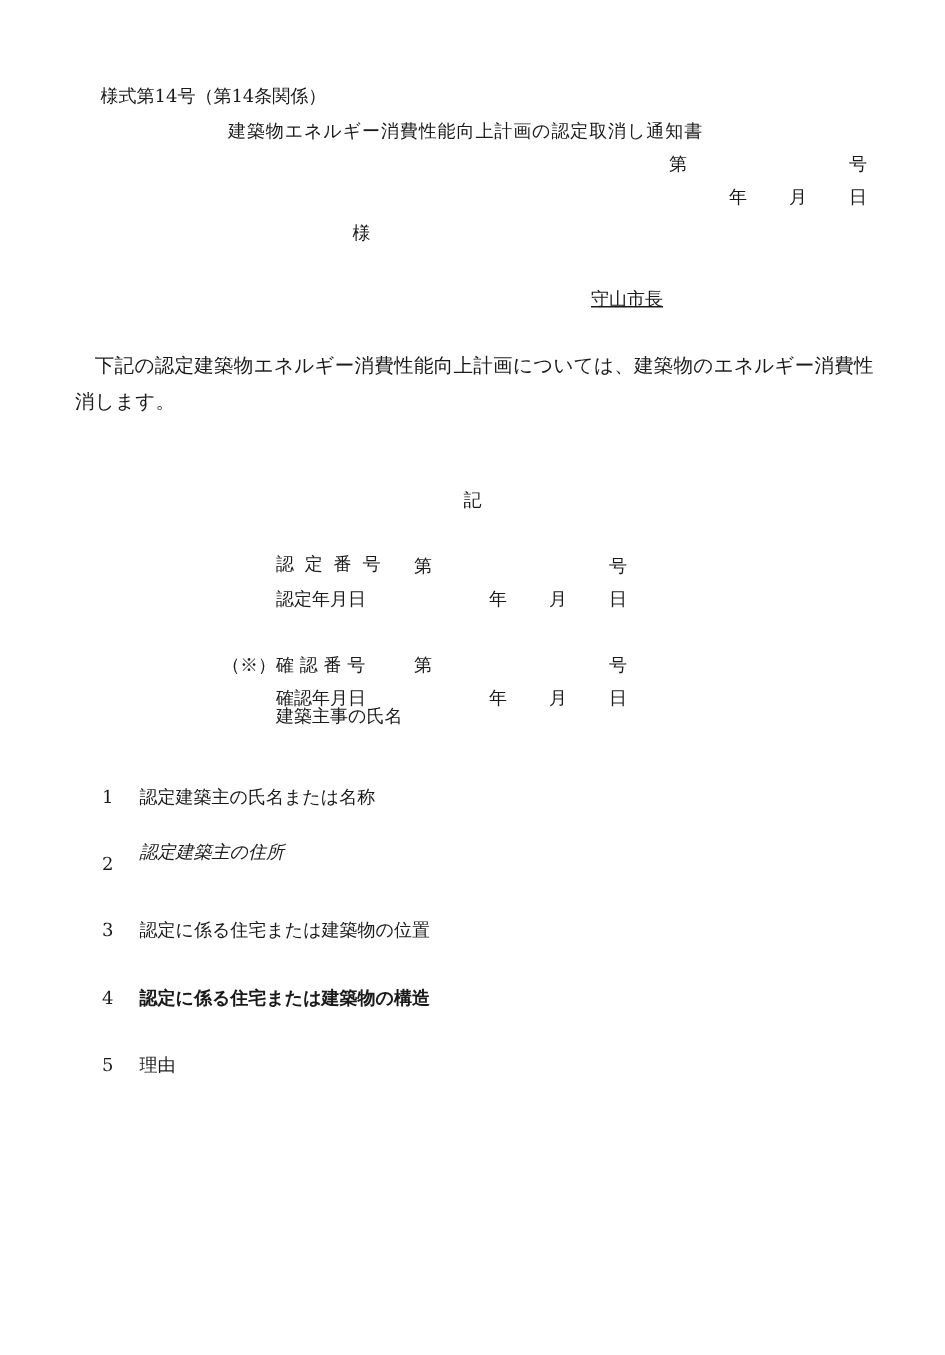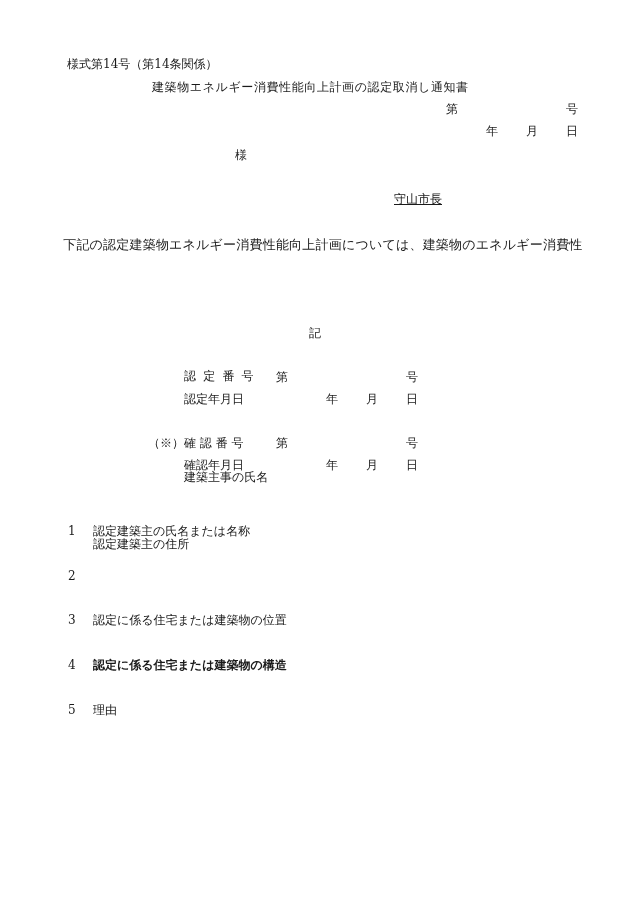--- a/index.html
+++ b/index.html
@@ -24,20 +24,21 @@
 
 <div class="abs" style="left:486px; top:123px;">年</div>
 <div class="abs" style="left:526px; top:123px;">月</div>
 <div class="abs" style="left:566px; top:123px;">日</div>
 
 <div class="abs" style="left:235px; top:147px;">様</div>
 <div class="abs" style="left:394px; top:191px;text-decoration:underline;">守山市長</div>
 
 <div class="para">
   <span class="line">　下記の認定建築物エネルギー消費性能向上計画については、建築物のエネルギー消費性</span>
+  <span class="line">消します。</span>
 </div>
 
 <div class="abs" style="left:309px; top:325px;">記</div>
 
 <div class="abs" style="left:184px; top:369px;font-family:Liberation Mono, monospace;">認 定 番 号</div>
 <div class="abs" style="left:276px; top:369px;">第</div>
 <div class="abs" style="left:406px; top:369px;">号</div>
 
 <div class="abs" style="left:184px; top:391px;">認定年月日</div>
 <div class="abs" style="left:326px; top:391px;">年</div>
@@ -53,21 +54,21 @@
 <div class="abs" style="left:326px; top:457px;">年</div>
 <div class="abs" style="left:366px; top:457px;">月</div>
 <div class="abs" style="left:406px; top:457px;">日</div>
 
 <div class="abs" style="left:184px; top:469px;">建築主事の氏名</div>
 
 <div class="abs" style="left:68px; top:523px;">1</div>
 <div class="abs" style="left:93px; top:523px;">認定建築主の氏名または名称</div>
 
 <div class="abs" style="left:68px; top:568px;">2</div>
-<div class="abs" style="left:93px; top:536px;">認定建築主の住所</div>
+<div class="abs" style="left:93px; top:560px;font-style:italic;">認定建築主の住所</div>
 
 <div class="abs" style="left:68px; top:612px;">3</div>
 <div class="abs" style="left:93px; top:612px;">認定に係る住宅または建築物の位置</div>
 
 <div class="abs" style="left:68px; top:657px;">4</div>
 <div class="abs" style="left:93px; top:657px;font-weight:bold;">認定に係る住宅または建築物の構造</div>
 
 <div class="abs" style="left:68px; top:702px;">5</div>
 <div class="abs" style="left:93px; top:702px;">理由</div>
 

